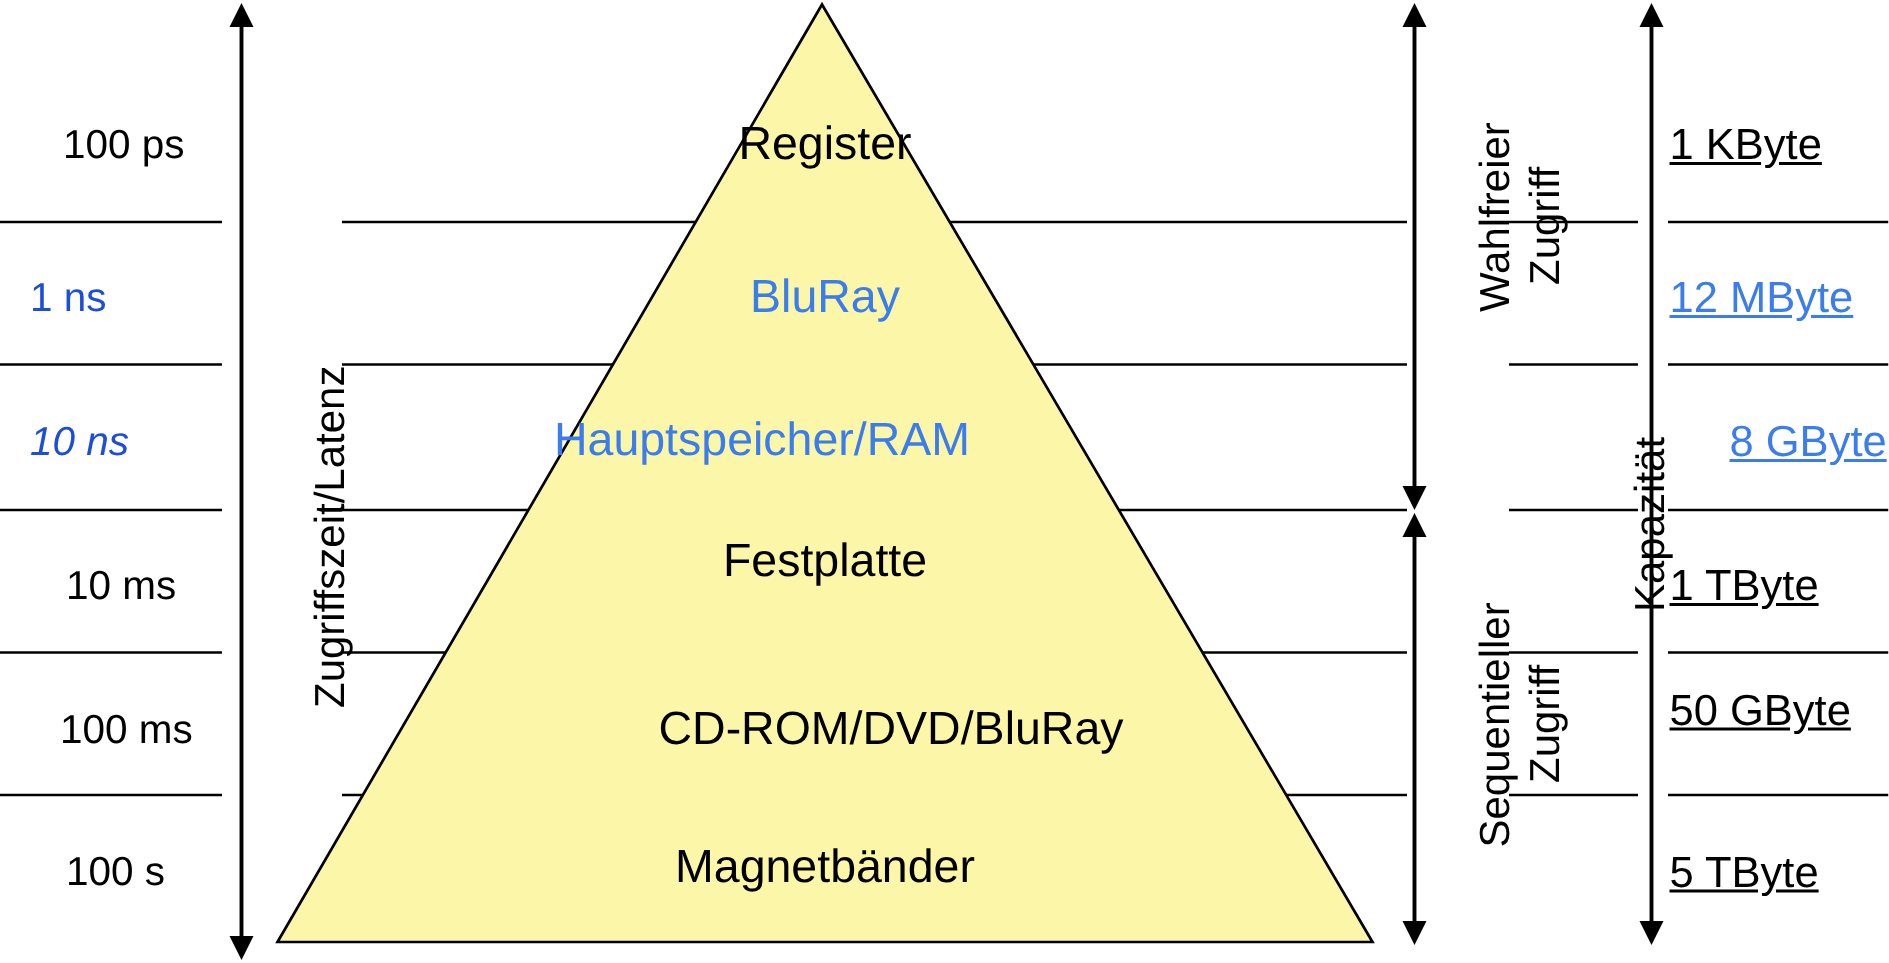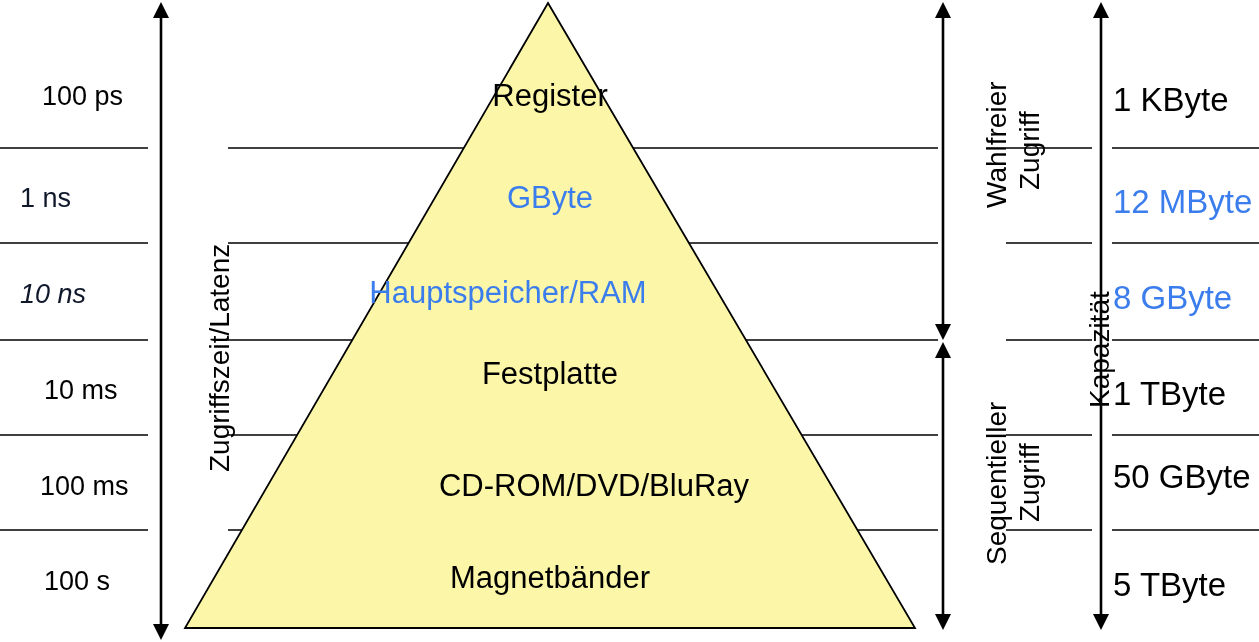--- a/index.html
+++ b/index.html
@@ -9,22 +9,22 @@
     color:#000000;
   }
   #stage{position:relative;width:1259px;height:642px;background:#ffffff;}
 
   
   .pyramid-svg{position:absolute;left:0;top:0;width:1259px;height:642px;}
 
   
   .txt{position:absolute;white-space:nowrap;line-height:1;}
   .lat-label{font-size:27px;color:#000;}
-  .lat-label.blue{color:#0f172a;}
-  .cap-label{font-size:33px;color:#000;}
+  .lat-label.blue{color:#1d4ed8;}
+  .cap-label{font-size:29px;color:#000;text-decoration:underline;}
   .cap-label.blue{color:#3b7dec;}
   .tier-label{font-size:31px;color:#000;text-align:center;}
   .tier-label.blue{color:#3b7dec;}
 
   
   .rot{
     position:absolute;
     transform-origin:0 0;
     transform:rotate(-90deg);
     white-space:nowrap;
@@ -113,21 +113,21 @@
   <div class="txt lat-label" style="left:44px;top:377px;">10 ms</div>
 
   <div class="txt lat-label" style="left:40px;top:473px;">100 ms</div>
 
   <div class="txt lat-label" style="left:44px;top:568px;">100 s</div>
 
   <div class="rot" style="left:206px;top:472px;">Zugriffszeit/Latenz</div>
 
   <div class="txt tier-label" style="left:0;top:80px;width:1100px;text-align:center;">Register</div>
 
-  <div class="txt tier-label blue" style="left:0;top:182px;width:1100px;text-align:center;">GByte</div>
+  <div class="txt tier-label blue" style="left:0;top:182px;width:1100px;text-align:center;">BluRay</div>
 
   <div class="txt tier-label blue" style="left:0;top:277px;width:1016px;text-align:center;">Hauptspeicher/RAM</div>
 
   <div class="txt tier-label" style="left:0;top:358px;width:1100px;text-align:center;">Festplatte</div>
 
   <div class="txt tier-label" style="left:0;top:470px;width:1188px;text-align:center;">CD-ROM/DVD/BluRay</div>
 
   <div class="txt tier-label" style="left:0;top:562px;width:1100px;text-align:center;">Magnetbänder</div>
 
   <div class="rot" style="left:983px;top:208px;">Wahlfreier</div>
@@ -135,21 +135,21 @@
 
   <div class="rot" style="left:983px;top:565px;">Sequentieller</div>
   <div class="rot" style="left:1016px;top:522px;">Zugriff</div>
 
   <div class="rot" style="left:1086px;top:408px;">Kapazität</div>
 
   <div class="txt cap-label" style="left:1113px;top:83px;">1 KByte</div>
 
   <div class="txt cap-label blue" style="left:1113px;top:185px;">12 MByte</div>
 
-  <div class="txt cap-label blue" style="left:1113px;top:281px;">8 GByte</div>
+  <div class="txt cap-label blue" style="left:1153px;top:281px;">8 GByte</div>
 
   <div class="txt cap-label" style="left:1113px;top:377px;">1 TByte</div>
 
   <div class="txt cap-label" style="left:1113px;top:460px;">50 GByte</div>
 
   <div class="txt cap-label" style="left:1113px;top:568px;">5 TByte</div>
 
 </div>
 
 </body></html>

